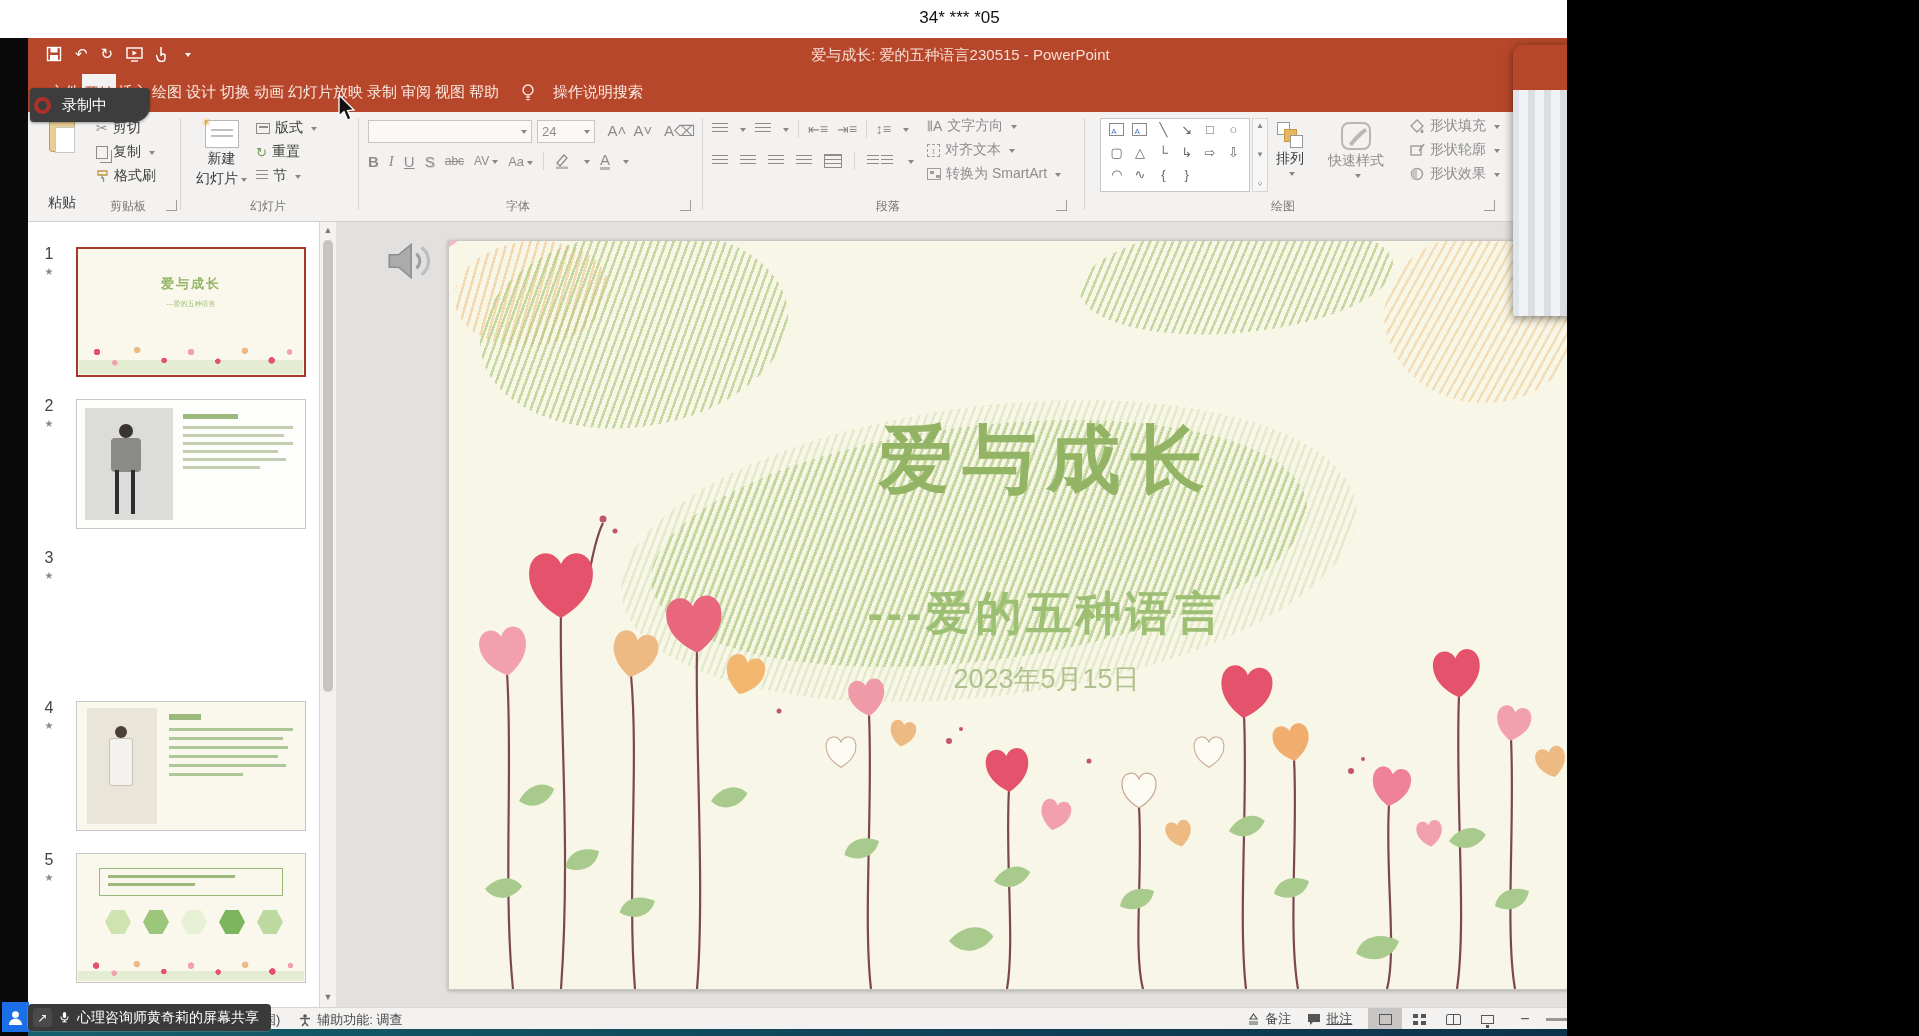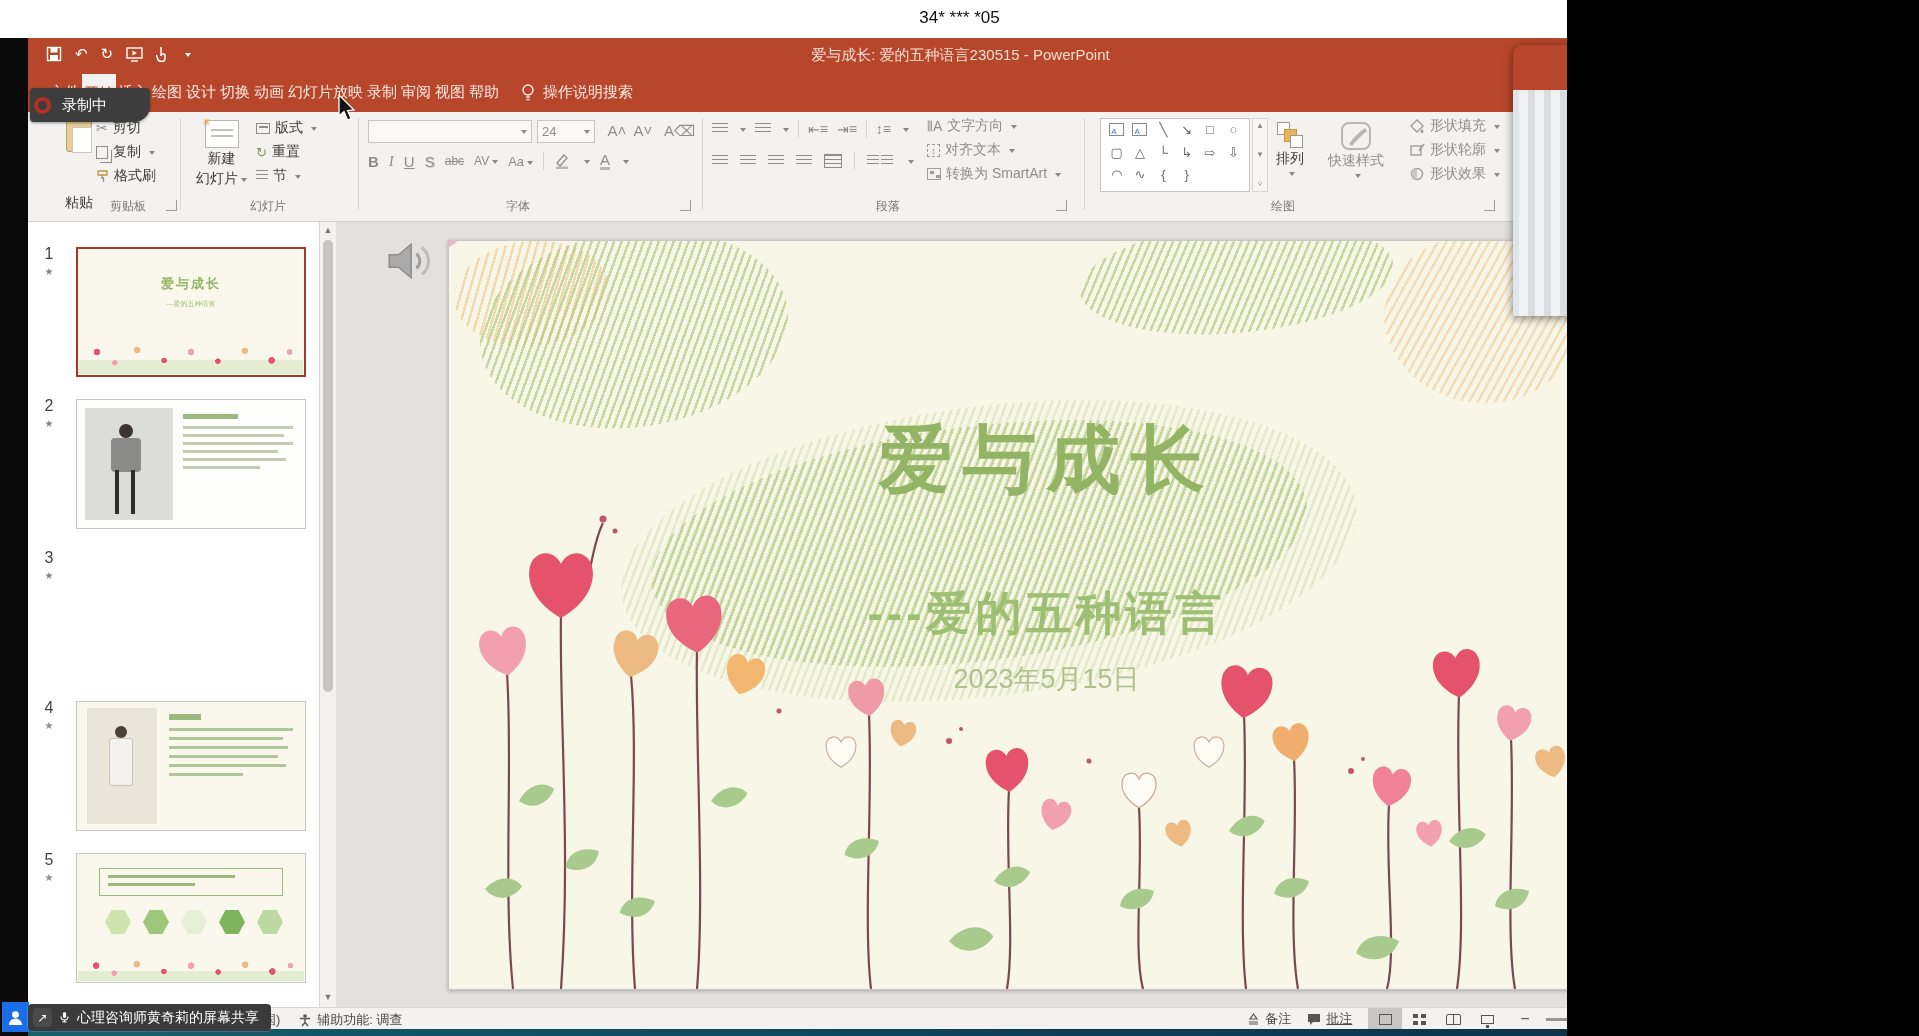--- a/index.html
+++ b/index.html
@@ -16,21 +16,21 @@
   .wb-max{width:10px;height:9px;border:1.5px solid #333;}
   
   .ppt{left:28px;top:38px;width:1865px;height:998px;background:#f3f2f1;}
   .ppt-titlebar{left:0;top:0;width:100%;height:34px;background:#b7472a;}
   .qat{left:18px;top:5px;display:flex;gap:13px;align-items:center;color:#fff;}
   .qat-ic{font-size:15px;color:#fff;line-height:22px;}
   .ppt-title{left:0;right:0;top:8px;text-align:center;color:#f7ddd5;font-size:15px;}
   .tabs-row{left:0;top:34px;width:100%;height:40px;background:#b7472a;display:flex;align-items:stretch;padding-left:20px;}
   .tab{color:#fbe9e4;font-size:15px;padding:0 2px;display:flex;align-items:center;cursor:default;}
   .tab.active{background:#f3f2f1;color:#b7472a;margin-top:2px;}
-  .tab-search{display:flex;align-items:center;gap:8px;color:#fbe9e4;font-size:15px;padding-left:20px;}
+  .tab-search{display:flex;align-items:center;gap:18px;color:#fbe9e4;font-size:15px;padding-left:20px;}
   
   .ribbon{left:0;top:74px;width:100%;height:110px;background:#f3f2f1;border-bottom:1px solid #d2d0ce;color:#3b3b3b;font-size:14px;}
   .rdiv{width:1px;top:6px;height:92px;background:#d8d6d4;}
   .grp-label{font-size:12px;color:#7a7874;text-align:center;top:86px;}
   .launcher{width:11px;height:11px;border-right:1.5px solid #8a8886;border-bottom:1.5px solid #8a8886;top:88px;opacity:.8;}
   .dd{display:inline-block;width:0;height:0;border:3.5px solid transparent;border-top:4.5px solid #8a8886;margin-left:3px;position:relative;top:2px;}
   .mini-row{display:flex;align-items:center;gap:5px;height:24px;color:#3f3e3c;}
   .gray{color:#8f8d8b;}
   .bigbtn{display:flex;flex-direction:column;align-items:center;gap:2px;}
   .clipb{width:26px;height:32px;background:#e8cd94;border:1px solid #b9a06b;border-radius:3px;position:relative;}
@@ -191,21 +191,21 @@
             <circle cx="7" cy="7" r="5" fill="none" stroke="#fbe9e4" stroke-width="1.4"></circle>
             <line x1="5" y1="14" x2="9" y2="14" stroke="#fbe9e4" stroke-width="1.4"></line>
             <line x1="5.5" y1="16.5" x2="8.5" y2="16.5" stroke="#fbe9e4" stroke-width="1.4"></line>
           </svg>
         <span>操作说明搜索</span>
       </div>
     </div>
 
     <div class="abs ribbon">
 
-      <div class="abs bigbtn" style="left:37px;top:8px;gap:42px;">
+      <div class="abs bigbtn" style="left:20px;top:8px;gap:42px;">
         <div class="clipb"></div>
         <div>粘贴</div>
         <span class="dd"></span>
       </div>
       <div class="abs" style="left:68px;top:4px;">
         <div class="mini-row">
             <span style="color:#8f8d8b;">✂</span>
             <span>剪切</span>
           </div>
         <div class="mini-row">

